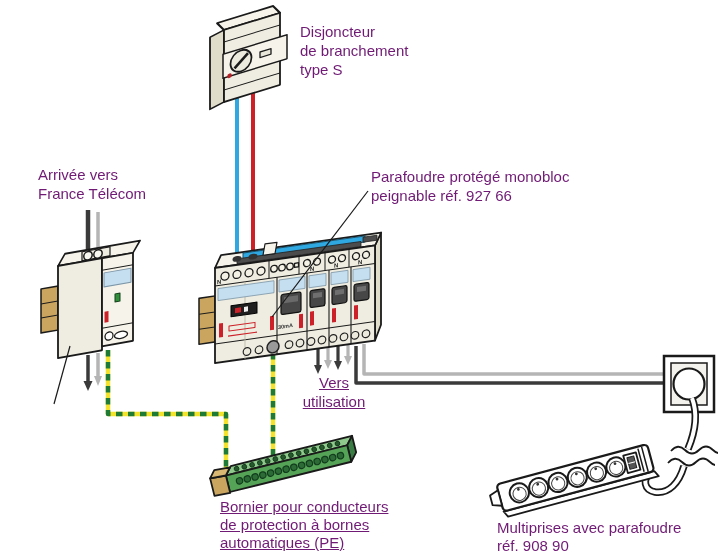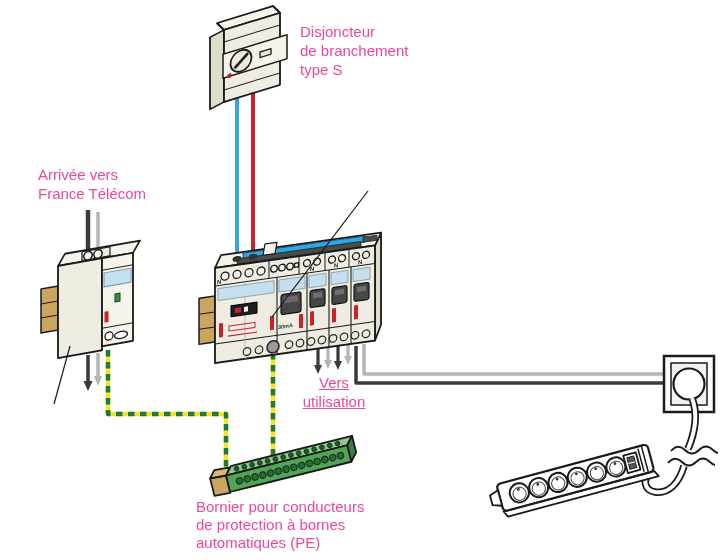--- a/index.html
+++ b/index.html
@@ -1,19 +1,19 @@
 <!DOCTYPE html>
 <html style="--phase-red: #cc2127; --pilot-blue: #2fa8e1; --earth-yellow: #f4e32c; --earth-green: #1e7b36; --gray-light: #b5b5b5; --gray-dark: #3a3a3a; --body-cream: #efede1; --clip-tan: #c9a55f; --bornier-green: #55a356; --label-blue: #c5def0; --indicator-red: #cc2128; --busbar-blue: #2fa8e1;"><head>
 <meta charset="utf-8">
 <style>
   html,body{margin:0;padding:0;background:#fff;}
   .stage{position:relative;width:720px;height:560px;background:#fff;overflow:hidden;
          font-family:"Liberation Sans",sans-serif;color:#3c3c3c;}
   .stage svg{position:absolute;left:0;top:0;}
-  .lbl{position:absolute;white-space:pre-line;font-size:15px;line-height:19px;color:#ec4899;}
+  .lbl{position:absolute;white-space:pre-line;font-size:15px;line-height:19px;color:#701a75;}
   .lbl-protection{line-height:21px;}
   .lbl-vers{width:84px;text-align:center;text-decoration:underline;}
   
   .f-cream{fill:var(--body-cream,#efede1);}
   .f-cream2{fill:#f6f4ea;}
   .f-side{fill:#e0ddcb;}
   .f-tan{fill:var(--clip-tan,#c9a55f);}
   .f-red{fill:var(--indicator-red,#cc2128);}
   .f-lblue{fill:var(--label-blue,#c5def0);}
   .f-busbar{fill:var(--busbar-blue,#2fa8e1);}
@@ -317,19 +317,23 @@
           <circle cx="116" cy="-8.5" r="3.2"></circle>
     </g>
   </g>
 </svg>
 
 <div class="lbl" style="left:300px;top:22px;">Disjoncteur
 de branchement
 type S</div>
 <div class="lbl" style="left:38px;top:165px;">Arrivée vers
 France Télécom</div>
+<div class="lbl" style="left:371px;top:167px;">Parafoudre protégé monobloc
+peignable réf. 927 66</div>
 <div class="lbl lbl-vers" style="left:292px;top:373px;">Vers
 utilisation</div>
-<div class="lbl" style="left:196px;top:498px;line-height:18px;">Bornier pour conducteurs
+<div class="lbl" style="left:220px;top:498px;line-height:18px;text-decoration:underline;">Bornier pour conducteurs
 de protection à bornes
 automatiques (PE)</div>
+<div class="lbl" style="left:497px;top:519px;line-height:18px;">Multiprises avec parafoudre
+réf. 908 90</div>
 
 </div>
 
 </body></html>

